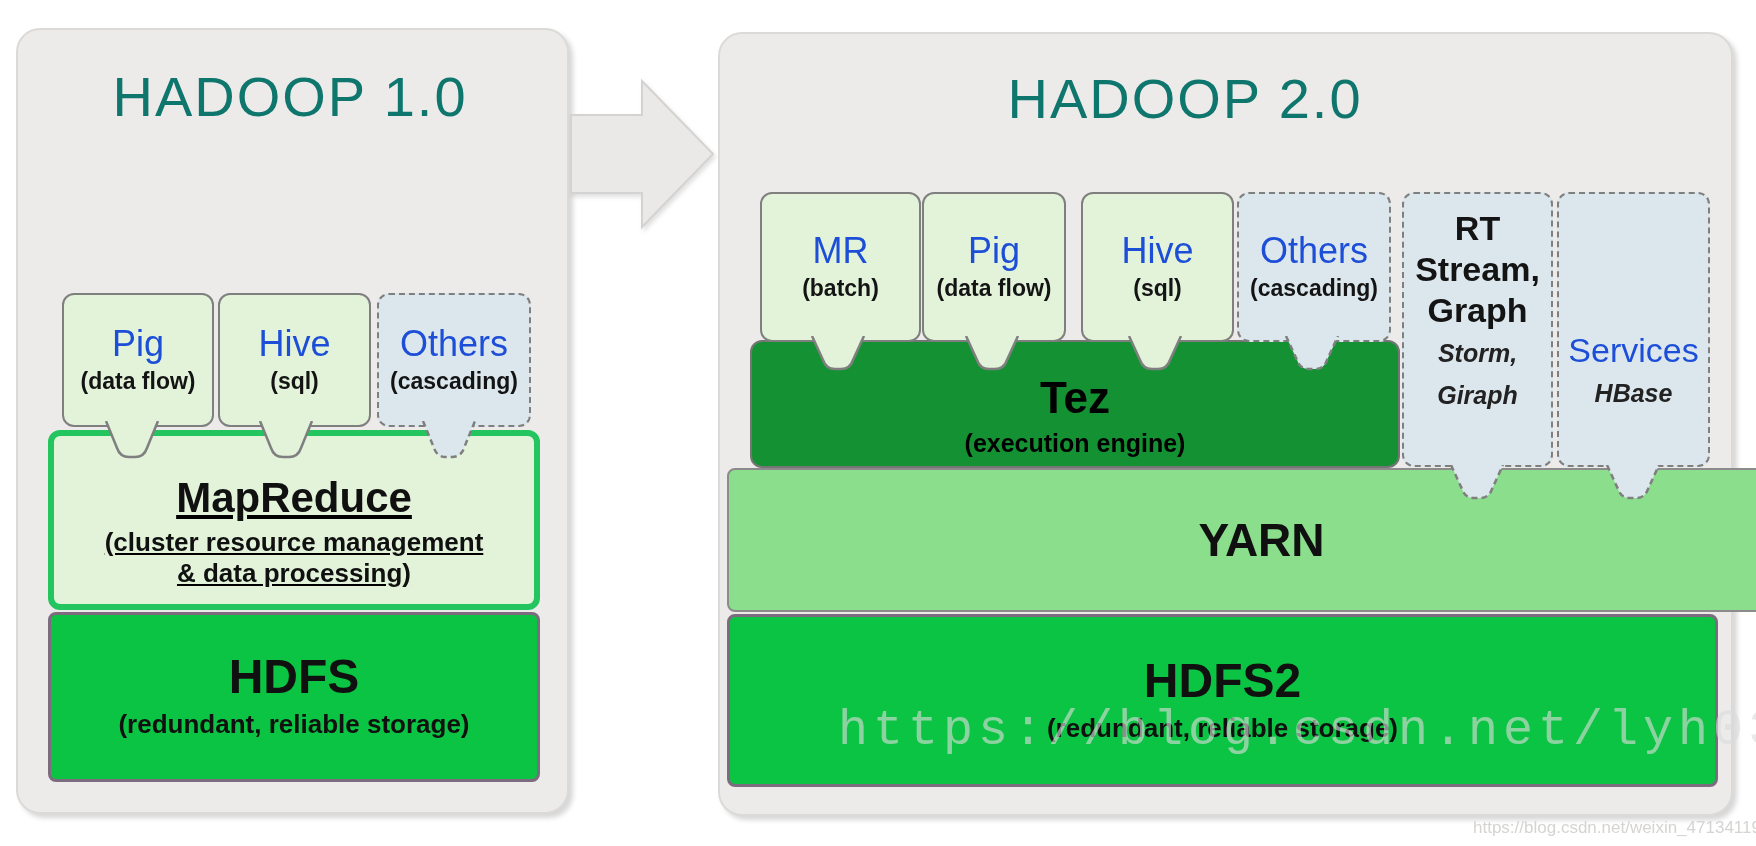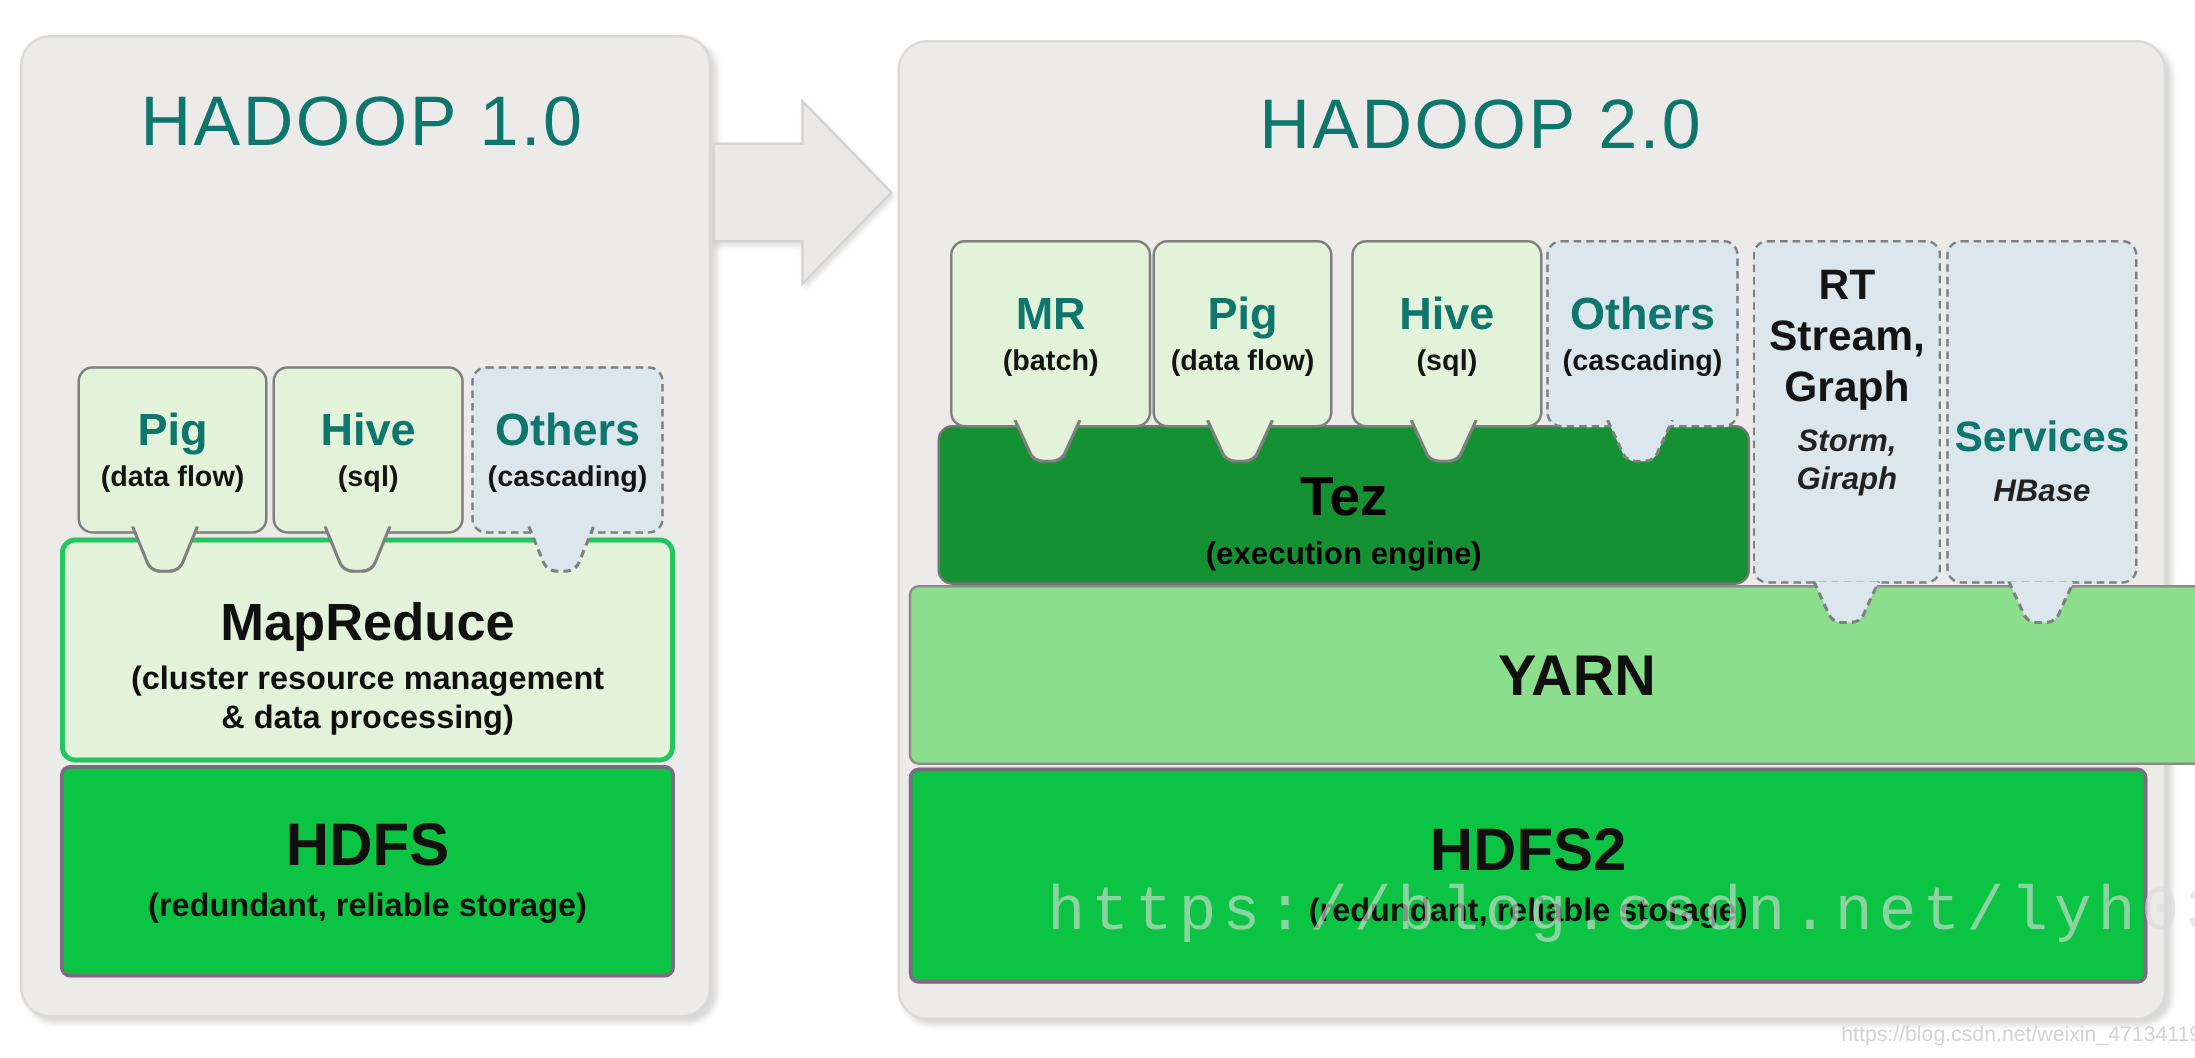--- a/index.html
+++ b/index.html
@@ -14,29 +14,29 @@
   .big-title{
     position:absolute;text-align:center;font-weight:400;font-size:56px;
     color:#0f766e;letter-spacing:2px;
   }
   .app-box{
     position:absolute;border-radius:12px;display:flex;flex-direction:column;
     align-items:center;justify-content:center;text-align:center;z-index:3;
   }
   .app-green{background:#e2f3da;border:2px solid #7f7f7f;}
   .app-blue{background:#dce7ed;border:2px dashed #7f7f7f;}
-  .app-name{font-size:36px;font-weight:700;color:#0f766e;line-height:1.05;}
+  .app-name{font-size:36px;font-weight:400;color:#1d4ed8;line-height:1.05;}
   .app-sub{font-size:23px;font-weight:700;color:#141414;margin-top:6px;}
   .app-sub-italic{font-size:25px;font-weight:700;font-style:italic;color:#222;margin-top:10px;line-height:1.2;}
   .tab{position:absolute;z-index:4;}
   .layer{
     position:absolute;display:flex;flex-direction:column;align-items:center;
     justify-content:center;text-align:center;z-index:1;
   }
-  .mapreduce{background:#e2f3da;border:4px solid #22c55e;border-radius:12px;}
+  .mapreduce{background:#e2f3da;border:6px solid #22c55e;border-radius:12px;text-decoration:underline;}
   .tez{background:#149233;border:2px solid #757575;border-radius:12px;z-index:1;}
   .yarn{background:#8ade8c;border:2px solid #8b8b8b;border-radius:8px;}
   .hdfs{background:#0cc443;border:3px solid #7d6b80;border-radius:8px;}
   .layer-name{font-size:44px;font-weight:800;color:#101010;line-height:1.0;}
   .layer-sub{font-size:26px;font-weight:700;color:#101010;margin-top:8px;line-height:1.2;}
   .tez .layer-name,.tez .layer-sub{color:#000000;}
   .arrow{position:absolute;z-index:0;filter:drop-shadow(2px 3px 2px rgba(0,0,0,0.12));}
   .wm-big{
     position:absolute;z-index:9;font-family:"Liberation Mono","DejaVu Sans Mono",monospace;
     font-size:50px;letter-spacing:5px;color:rgba(219,219,219,0.62);white-space:nowrap;
@@ -112,21 +112,21 @@
   <div class="app-box app-blue" style="left:1237px;top:192px;width:150px;height:146px;">
     <div class="app-name">Others</div>
     <div class="app-sub">(cascading)</div>
   </div>
 
   <div class="app-box app-blue" style="left:1402px;top:192px;width:151px;height:275px;justify-content:flex-start;padding-top:14px;box-sizing:border-box;">
     <div class="rt-lines">RT</div>
     <div class="rt-lines">Stream,</div>
     <div class="rt-lines">Graph</div>
     <div class="app-sub-italic" style="margin-top:8px;">Storm,</div>
-    <div class="app-sub-italic" style="margin-top:0;font-style:italic;">Giraph</div>
+    <div class="app-sub-italic" style="margin-top:12px;font-style:italic;">Giraph</div>
   </div>
   <div class="app-box app-blue" style="left:1557px;top:192px;width:153px;height:275px;justify-content:center;padding-top:82px;box-sizing:border-box;">
     <div class="app-name" style="font-size:34px;">Services</div>
     <div class="app-sub-italic">HBase</div>
   </div>
 
   <svg class="tab" style="left:810px;top:336px;" width="56" height="36" viewBox="0 0 56 36">
     <path d="M2,0 L13,24 Q16,33 25,33 L31,33 Q40,33 43,24 L54,0" fill="#e2f3da" stroke="#7f7f7f" stroke-width="2.5"></path>
   </svg>
   <svg class="tab" style="left:964px;top:336px;" width="56" height="36" viewBox="0 0 56 36">

